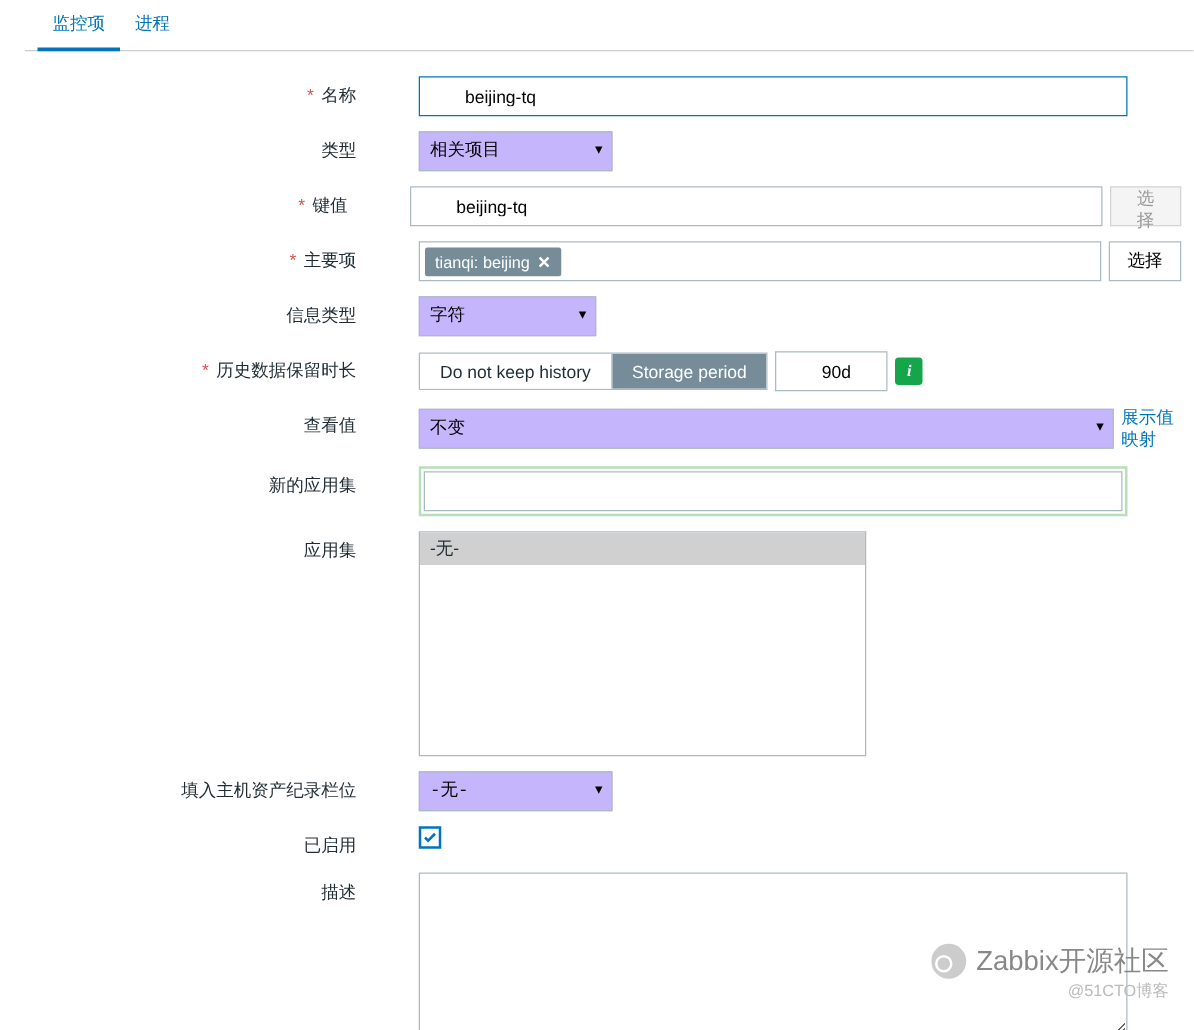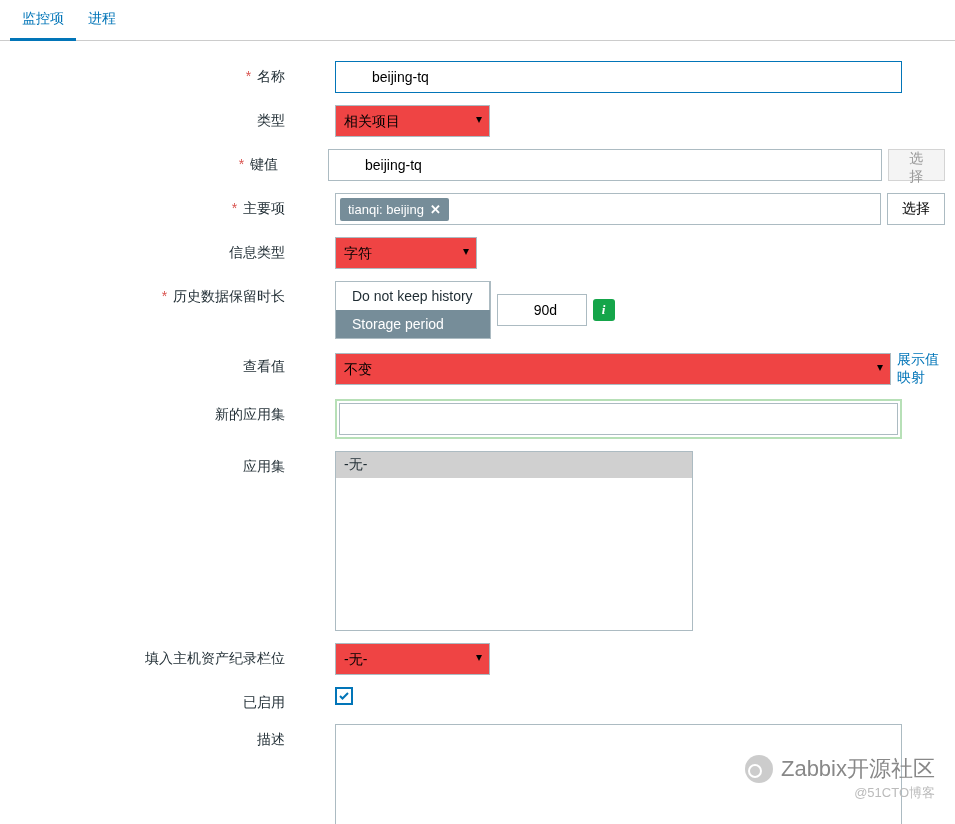--- a/index.html
+++ b/index.html
@@ -1,48 +1,48 @@
 <!DOCTYPE html>
 <html><head>
   <meta charset="utf-8">
   <style>
     * { box-sizing: border-box; margin: 0; padding: 0; }
     body { font-family: Arial, "Microsoft YaHei", sans-serif; font-size: 14px; color: #1f2c33; background: #fff; width: 955px; }
     
-    .tabs { display: flex; border-bottom: 1px solid #ccc; padding: 0 10px; }
+    .tabs { display: flex; border-bottom: 1px solid #ccc; padding: 0 10px; margin-left: 20px; }
     .tab { padding: 10px 12px; cursor: pointer; color: #0275b8; }
     .tab.active { border-bottom: 3px solid #0275b8; font-weight: normal; margin-bottom: -1px; }
     
     .form { padding: 20px 10px; }
     .form-row { display: flex; align-items: flex-start; margin-bottom: 12px; gap: 40px; }
     .form-label { width: 285px; text-align: right; padding-right: 10px; padding-top: 7px; color: #1f2c33; }
     .form-label .req { color: #d9534f; margin-right: 2px; }
     .form-field { flex: 1; display: flex; align-items: center; gap: 6px; }
     
     input[type="text"], textarea, select { font-family: inherit; font-size: 14px; padding: 5px 8px; border: 1px solid #acbbc2; background: #fff; }
     input[type="text"] { height: 32px; padding-left: 36px; }
     input.blue-border { border: 1px solid #0275b8; }
     input.wide { width: 567px; }
     input.med { width: 90px; }
-    select { height: 32px; background: #ef4444; appearance: none; -webkit-appearance: none; padding-right: 25px; position: relative; }
+    select { height: 32px; background: #c4b5fd; appearance: none; -webkit-appearance: none; padding-right: 25px; position: relative; font-family: Liberation Mono, monospace; }
     .select-wrap { position: relative; display: inline-block; }
     .select-wrap::after { content: "▾"; position: absolute; right: 8px; top: 7px; pointer-events: none; font-size: 12px; color: #000; }
     select.s-type { width: 155px; }
     select.s-info { width: 142px; }
     select.s-view { width: 556px; }
     select.s-inv { width: 155px; }
     
     .btn { height: 32px; padding: 0 14px; border: 1px solid #acbbc2; background: #fff; cursor: pointer; font-size: 14px; }
     .btn.disabled { background: #f4f4f4; color: #999; border-color: #d4d4d4; cursor: default; }
     
     .tag { display: inline-flex; align-items: center; background: #768d99; color: #fff; padding: 4px 8px; border-radius: 2px; font-size: 13px; gap: 6px; }
     .tag-x { cursor: pointer; font-weight: bold; }
     .tag-wrap { flex: 1; border: 1px solid #acbbc2; padding: 3px 4px; min-height: 32px; display: flex; align-items: center; max-width: 567px; }
     
-    .radio-group { display: flex; border: 1px solid #acbbc2; overflow: hidden; flex-direction: column; }
+    .radio-group { display: flex; border: 1px solid #acbbc2; overflow: hidden; }
     .radio-btn { padding: 6px 16px; cursor: pointer; border-right: 1px solid #acbbc2; background: #fff; }
     .radio-btn:last-child { border-right: none; }
     .radio-btn.active { background: #768d99; color: #fff; }
     
     .info-icon { width: 22px; height: 22px; background: #15a54a; color: #fff; border-radius: 3px; display: inline-flex; align-items: center; justify-content: center; font-weight: bold; font-size: 13px; font-style: italic; font-family: serif; }
     
     .link { color: #0275b8; cursor: pointer; }
     
     .newapp-wrap { border: 2px solid #b7e0b7; padding: 2px; width: 567px; }
     .newapp-wrap input { border: 1px solid #acbbc2; width: 100%; }

